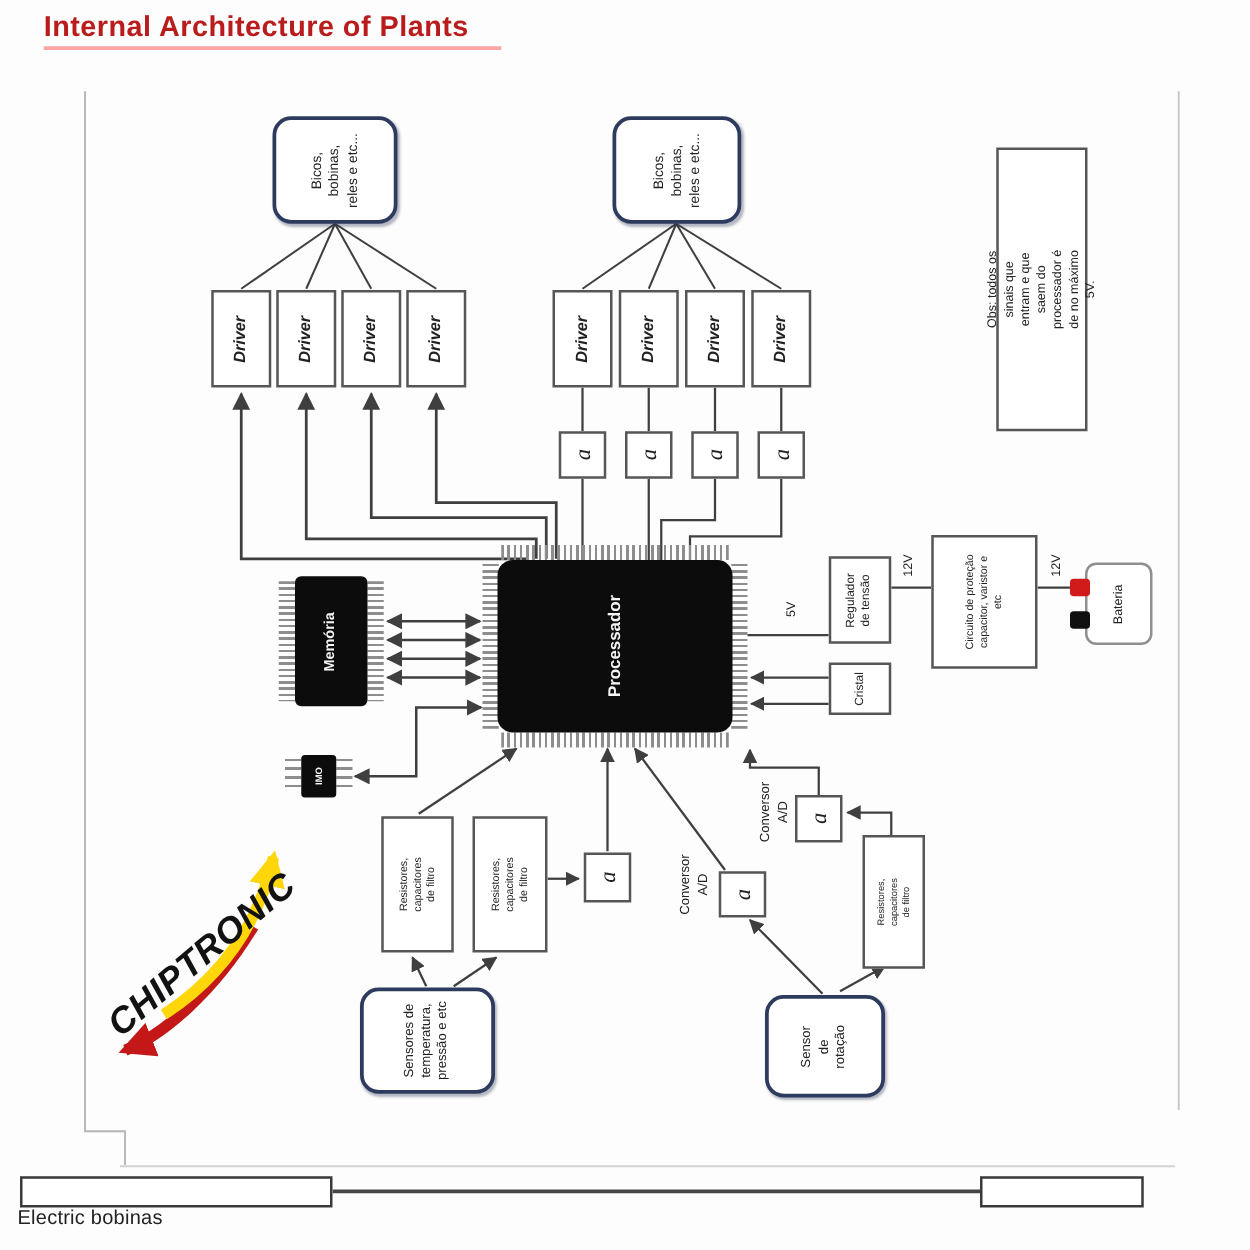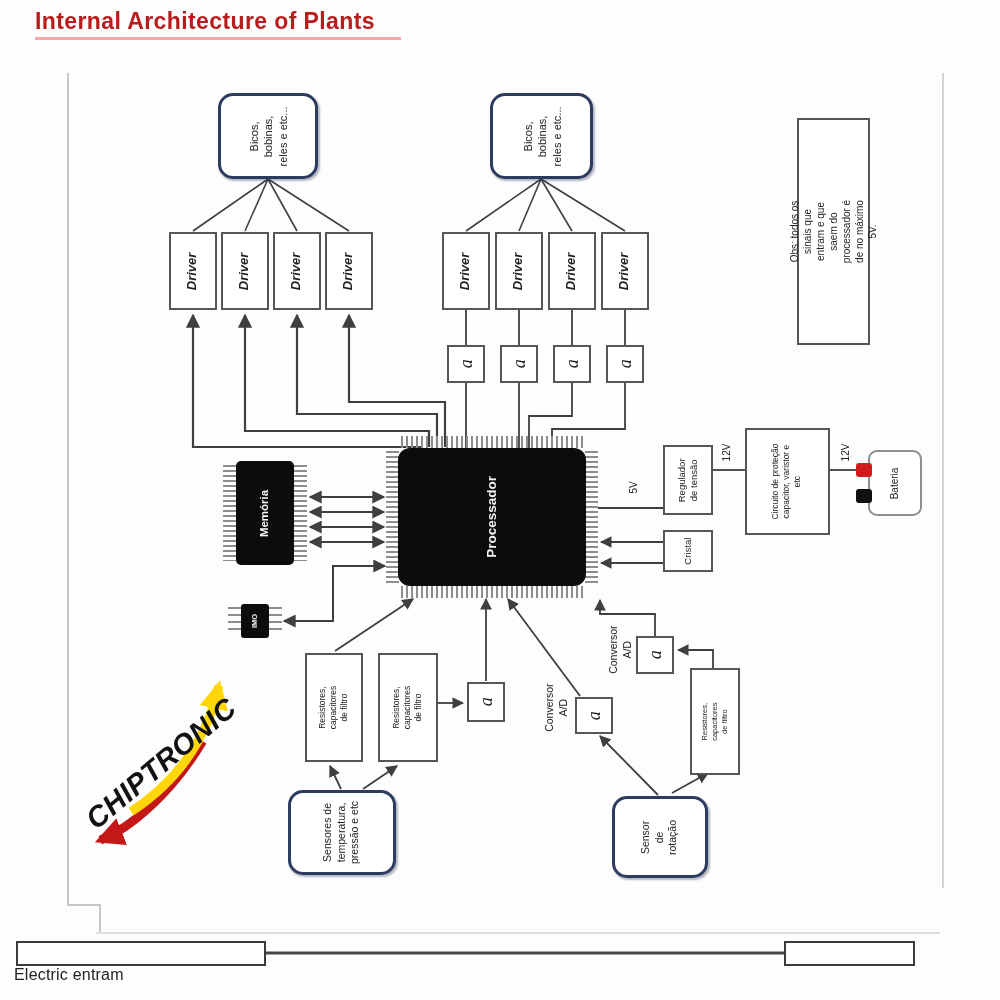--- a/index.html
+++ b/index.html
@@ -267,14 +267,14 @@
     <svg width="226" height="84" viewBox="0 0 226 84">
       <path d="M158,50 C100,70 46,70 16,60" stroke="#c41818" stroke-width="9" fill="none" marker-end="url(#arrR)"></path>
       <path d="M58,58 C125,66 172,44 206,18" stroke="#ffd60a" stroke-width="9" fill="none" marker-end="url(#arrY)"></path>
       <text x="112" y="50" text-anchor="middle" font-family="Liberation Sans, sans-serif" font-size="29" font-weight="900" font-style="italic" fill="#121212" letter-spacing="0.5">CHIPTRONIC</text>
     </svg>
   </div>
 
   <div class="bar" style="left:16px;top:941px;width:250px;height:25px;"></div>
   <div class="bar" style="left:784px;top:941px;width:131px;height:25px;"></div>
 
-  <div class="caption">Electric entram</div>
+  <div class="caption">Electric bobinas</div>
 </div>
 
 </body></html>

